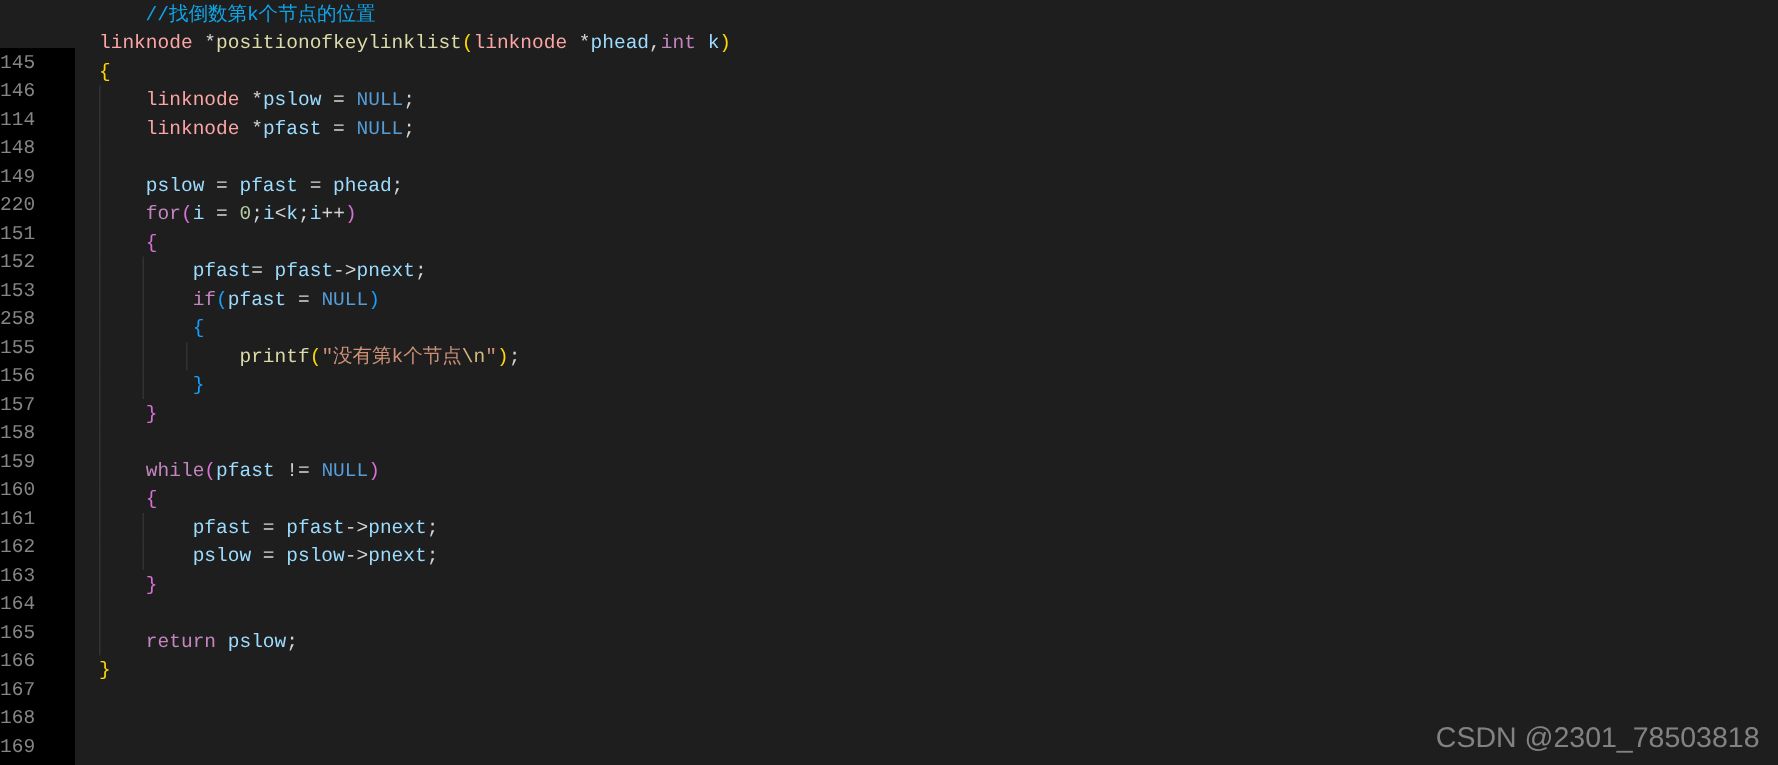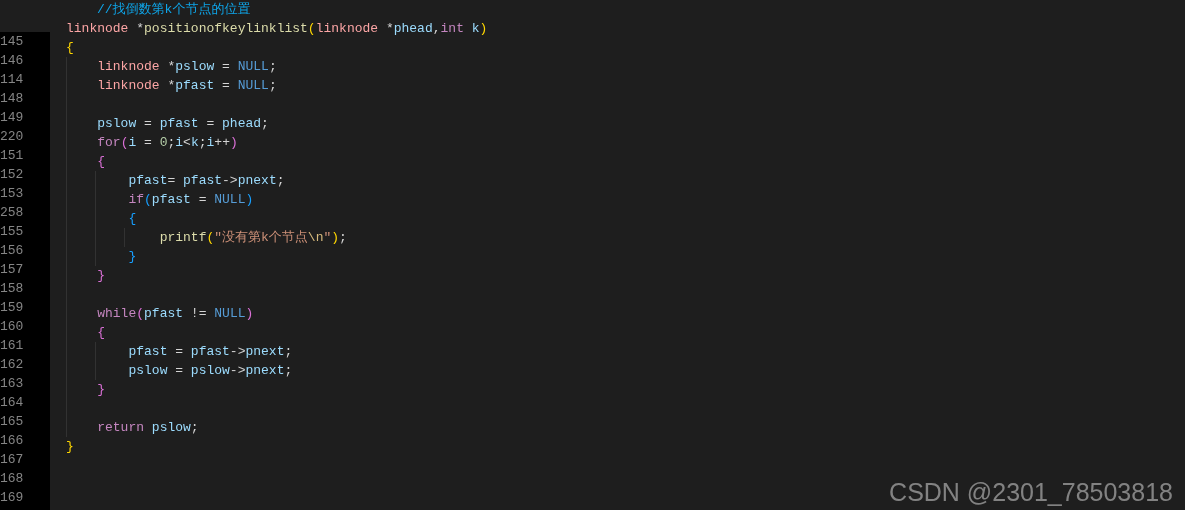--- a/index.html
+++ b/index.html
@@ -62,21 +62,21 @@
     .tok-brace-yellow { color: #FFD700; }
     .tok-brace-purple { color: #DA70D6; }
     .tok-brace-blue { color: #179FFF; }
     .tok-var { color: #9CDCFE; }
     .watermark {
       position: absolute;
       right: 12px;
       bottom: 8px;
       color: #d4d4d4;
       opacity: 0.55;
-      font-size: 25px;
+      font-size: 19px;
       font-family: Arial, sans-serif;
       pointer-events: none;
     }
   </style>
 </head>
 <body>
 
 <div class="editor">
   <div class="gutter" id="gutter">
       <div class="gutter-line">145</div>

